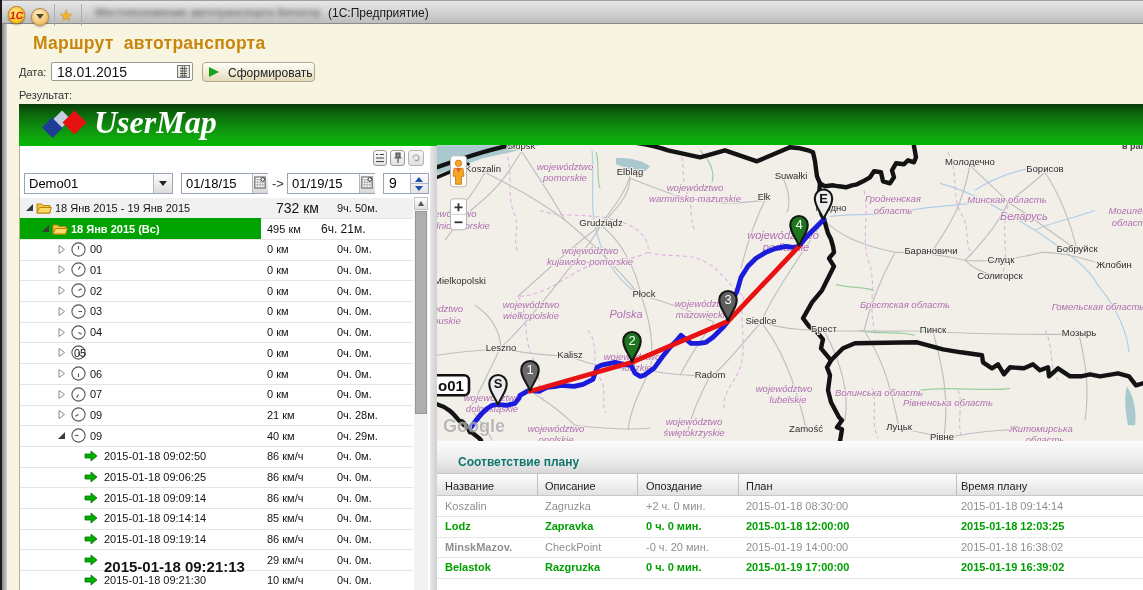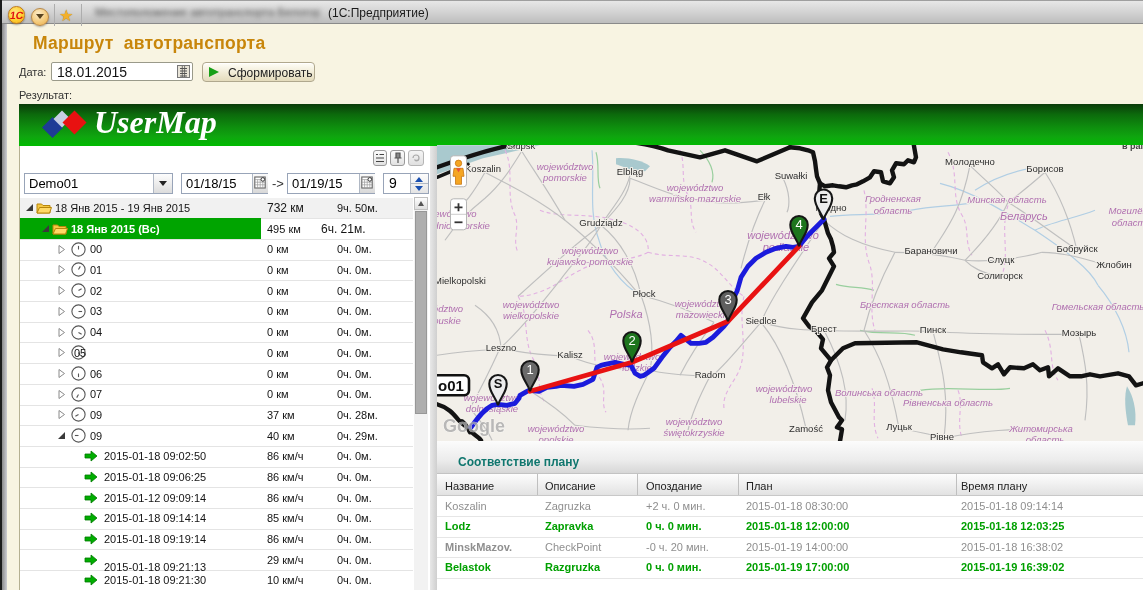--- a/index.html
+++ b/index.html
@@ -96,21 +96,21 @@
 <div style="position:absolute;left:20px;top:197.5px;width:393px;height:20.7px;background:#f1f1f1"></div>
 <div style="position:absolute;left:20px;top:218.2px;width:393px;height:1px;background:#e4e4e4"></div>
 <svg style="position:absolute;left:25px;top:203.35px" width="9" height="9" viewBox="0 0 9 9">
     <path d="M8,1 L8,8 L1,8 Z" fill="#3a3a3a"></path>
   </svg>
 <svg style="position:absolute;left:36px;top:200.85px" width="16" height="14" viewBox="0 0 16 14">
 <path d="M1,3 L1,12 L14,12 L14,4.5 L7,4.5 L5.6,3 Z" fill="#f5c842" stroke="#b8860b" stroke-width="1"></path>
 <path d="M1,12 L3.5,6.5 L15.5,6.5 L13.5,12 Z" fill="#ffd966" stroke="#b8860b" stroke-width="1"></path>
 </svg>
 <div style="position:absolute;left:55px;top:200.8px;font-size:11px;line-height:14px;color:#141414;font-weight:400;white-space:nowrap">18 Янв 2015 - 19 Янв 2015</div>
-<div style="position:absolute;left:267px;top:200.8px;font-size:12px;line-height:14px;color:#141414;white-space:nowrap">732 км</div>
+<div style="position:absolute;left:276px;top:200.8px;font-size:14px;line-height:14px;color:#141414;white-space:nowrap">732 км</div>
 <div style="position:absolute;left:337px;top:200.8px;font-size:11px;line-height:14px;color:#141414;white-space:nowrap">9ч. 50м.</div>
 <div style="position:absolute;left:20px;top:218.2px;width:241px;height:20.7px;background:#00a400"></div>
 <div style="position:absolute;left:20px;top:238.9px;width:393px;height:1px;background:#e4e4e4"></div>
 <svg style="position:absolute;left:41px;top:224.04999999999998px" width="9" height="9" viewBox="0 0 9 9">
     <path d="M8,1 L8,8 L1,8 Z" fill="#3a3a3a"></path>
   </svg>
 <svg style="position:absolute;left:52px;top:221.54999999999998px" width="16" height="14" viewBox="0 0 16 14">
 <path d="M1,3 L1,12 L14,12 L14,4.5 L7,4.5 L5.6,3 Z" fill="#f5c842" stroke="#b8860b" stroke-width="1"></path>
 <path d="M1,12 L3.5,6.5 L15.5,6.5 L13.5,12 Z" fill="#ffd966" stroke="#b8860b" stroke-width="1"></path>
 </svg>
@@ -207,21 +207,21 @@
 <div style="position:absolute;left:337px;top:387.1px;font-size:11px;line-height:14px;color:#141414;white-space:nowrap">0ч. 0м.</div>
 <div style="position:absolute;left:20px;top:425.2px;width:393px;height:1px;background:#e4e4e4"></div>
 <svg style="position:absolute;left:57px;top:410.35px" width="9" height="9" viewBox="0 0 9 9">
     <path d="M2,0.5 L7.5,4.5 L2,8.5 Z" fill="#fff" stroke="#8a8a8a" stroke-width="1"></path>
   </svg>
 <svg style="position:absolute;left:71px;top:407.35px" width="15" height="15" viewBox="0 0 15 15">
 <circle cx="7.5" cy="7.5" r="6.6" fill="#fff" stroke="#555" stroke-width="1.1"></circle>
 <line x1="7.5" y1="7.5" x2="4.4" y2="9.3" stroke="#555" stroke-width="1.1"></line>
 </svg>
 <div style="position:absolute;left:90px;top:407.9px;font-size:11px;line-height:14px;color:#141414;font-weight:400;white-space:nowrap">09</div>
-<div style="position:absolute;left:267px;top:407.9px;font-size:11px;line-height:14px;color:#141414;white-space:nowrap">37 км</div>
+<div style="position:absolute;left:267px;top:407.9px;font-size:11px;line-height:14px;color:#141414;white-space:nowrap">21 км</div>
 <div style="position:absolute;left:337px;top:407.9px;font-size:11px;line-height:14px;color:#141414;white-space:nowrap">0ч. 28м.</div>
 <div style="position:absolute;left:20px;top:445.9px;width:393px;height:1px;background:#e4e4e4"></div>
 <svg style="position:absolute;left:57px;top:431.05px" width="9" height="9" viewBox="0 0 9 9">
     <path d="M8,1 L8,8 L1,8 Z" fill="#3a3a3a"></path>
   </svg>
 <svg style="position:absolute;left:71px;top:428.05px" width="15" height="15" viewBox="0 0 15 15">
 <circle cx="7.5" cy="7.5" r="6.6" fill="#fff" stroke="#555" stroke-width="1.1"></circle>
 <line x1="7.5" y1="7.5" x2="3.9" y2="7.5" stroke="#555" stroke-width="1.1"></line>
 </svg>
 <div style="position:absolute;left:90px;top:428.6px;font-size:11px;line-height:14px;color:#141414;font-weight:400;white-space:nowrap">09</div>
@@ -238,42 +238,42 @@
 <svg style="position:absolute;left:84px;top:470.95px" width="14" height="12" viewBox="0 0 14 12">
 <path d="M1,4 L7,4 L7,1 L13,6 L7,11 L7,8 L1,8 Z" fill="#00ad00" stroke="#007800" stroke-width="0.8"></path>
 </svg>
 <div style="position:absolute;left:104px;top:469.9px;font-size:11px;line-height:14px;color:#141414;font-weight:400;white-space:nowrap">2015-01-18 09:06:25</div>
 <div style="position:absolute;left:267px;top:469.9px;font-size:11px;line-height:14px;color:#141414;white-space:nowrap">86 км/ч</div>
 <div style="position:absolute;left:337px;top:469.9px;font-size:11px;line-height:14px;color:#141414;white-space:nowrap">0ч. 0м.</div>
 <div style="position:absolute;left:20px;top:508.0px;width:393px;height:1px;background:#e4e4e4"></div>
 <svg style="position:absolute;left:84px;top:491.65000000000003px" width="14" height="12" viewBox="0 0 14 12">
 <path d="M1,4 L7,4 L7,1 L13,6 L7,11 L7,8 L1,8 Z" fill="#00ad00" stroke="#007800" stroke-width="0.8"></path>
 </svg>
-<div style="position:absolute;left:104px;top:490.7px;font-size:11px;line-height:14px;color:#141414;font-weight:400;white-space:nowrap">2015-01-12 09:09:14</div>
+<div style="position:absolute;left:104px;top:490.7px;font-size:11px;line-height:14px;color:#141414;font-weight:400;white-space:nowrap">2015-01-18 09:09:14</div>
 <div style="position:absolute;left:267px;top:490.7px;font-size:11px;line-height:14px;color:#141414;white-space:nowrap">86 км/ч</div>
 <div style="position:absolute;left:337px;top:490.7px;font-size:11px;line-height:14px;color:#141414;white-space:nowrap">0ч. 0м.</div>
 <div style="position:absolute;left:20px;top:528.7px;width:393px;height:1px;background:#e4e4e4"></div>
 <svg style="position:absolute;left:84px;top:512.35px" width="14" height="12" viewBox="0 0 14 12">
 <path d="M1,4 L7,4 L7,1 L13,6 L7,11 L7,8 L1,8 Z" fill="#00ad00" stroke="#007800" stroke-width="0.8"></path>
 </svg>
 <div style="position:absolute;left:104px;top:511.4px;font-size:11px;line-height:14px;color:#141414;font-weight:400;white-space:nowrap">2015-01-18 09:14:14</div>
 <div style="position:absolute;left:267px;top:511.4px;font-size:11px;line-height:14px;color:#141414;white-space:nowrap">85 км/ч</div>
 <div style="position:absolute;left:337px;top:511.4px;font-size:11px;line-height:14px;color:#141414;white-space:nowrap">0ч. 0м.</div>
 <div style="position:absolute;left:20px;top:549.4px;width:393px;height:1px;background:#e4e4e4"></div>
 <svg style="position:absolute;left:84px;top:533.0500000000001px" width="14" height="12" viewBox="0 0 14 12">
 <path d="M1,4 L7,4 L7,1 L13,6 L7,11 L7,8 L1,8 Z" fill="#00ad00" stroke="#007800" stroke-width="0.8"></path>
 </svg>
 <div style="position:absolute;left:104px;top:532.1px;font-size:11px;line-height:14px;color:#141414;font-weight:400;white-space:nowrap">2015-01-18 09:19:14</div>
 <div style="position:absolute;left:267px;top:532.1px;font-size:11px;line-height:14px;color:#141414;white-space:nowrap">86 км/ч</div>
 <div style="position:absolute;left:337px;top:532.1px;font-size:11px;line-height:14px;color:#141414;white-space:nowrap">0ч. 0м.</div>
 <div style="position:absolute;left:20px;top:570.1px;width:393px;height:1px;background:#e4e4e4"></div>
 <svg style="position:absolute;left:84px;top:553.75px" width="14" height="12" viewBox="0 0 14 12">
 <path d="M1,4 L7,4 L7,1 L13,6 L7,11 L7,8 L1,8 Z" fill="#00ad00" stroke="#007800" stroke-width="0.8"></path>
 </svg>
-<div style="position:absolute;left:104px;top:560px;font-size:11px;line-height:14px;color:#141414;font-weight:400;white-space:nowrap">2015-01-18 09:21:13</div>
+<div style="position:absolute;left:104px;top:560px;font-size:15px;line-height:14px;color:#141414;font-weight:700;white-space:nowrap">2015-01-18 09:21:13</div>
 <div style="position:absolute;left:267px;top:552.8px;font-size:11px;line-height:14px;color:#141414;white-space:nowrap">29 км/ч</div>
 <div style="position:absolute;left:337px;top:552.8px;font-size:11px;line-height:14px;color:#141414;white-space:nowrap">0ч. 0м.</div>
 
 <svg style="position:absolute;left:84px;top:574.4499999999999px" width="14" height="12" viewBox="0 0 14 12">
 <path d="M1,4 L7,4 L7,1 L13,6 L7,11 L7,8 L1,8 Z" fill="#00ad00" stroke="#007800" stroke-width="0.8"></path>
 </svg>
 <div style="position:absolute;left:104px;top:573.4px;font-size:11px;line-height:14px;color:#141414;font-weight:400;white-space:nowrap">2015-01-18 09:21:30</div>
 <div style="position:absolute;left:267px;top:573.4px;font-size:11px;line-height:14px;color:#141414;white-space:nowrap">10 км/ч</div>
 <div style="position:absolute;left:337px;top:573.4px;font-size:11px;line-height:14px;color:#141414;white-space:nowrap">0ч. 0м.</div>
 

